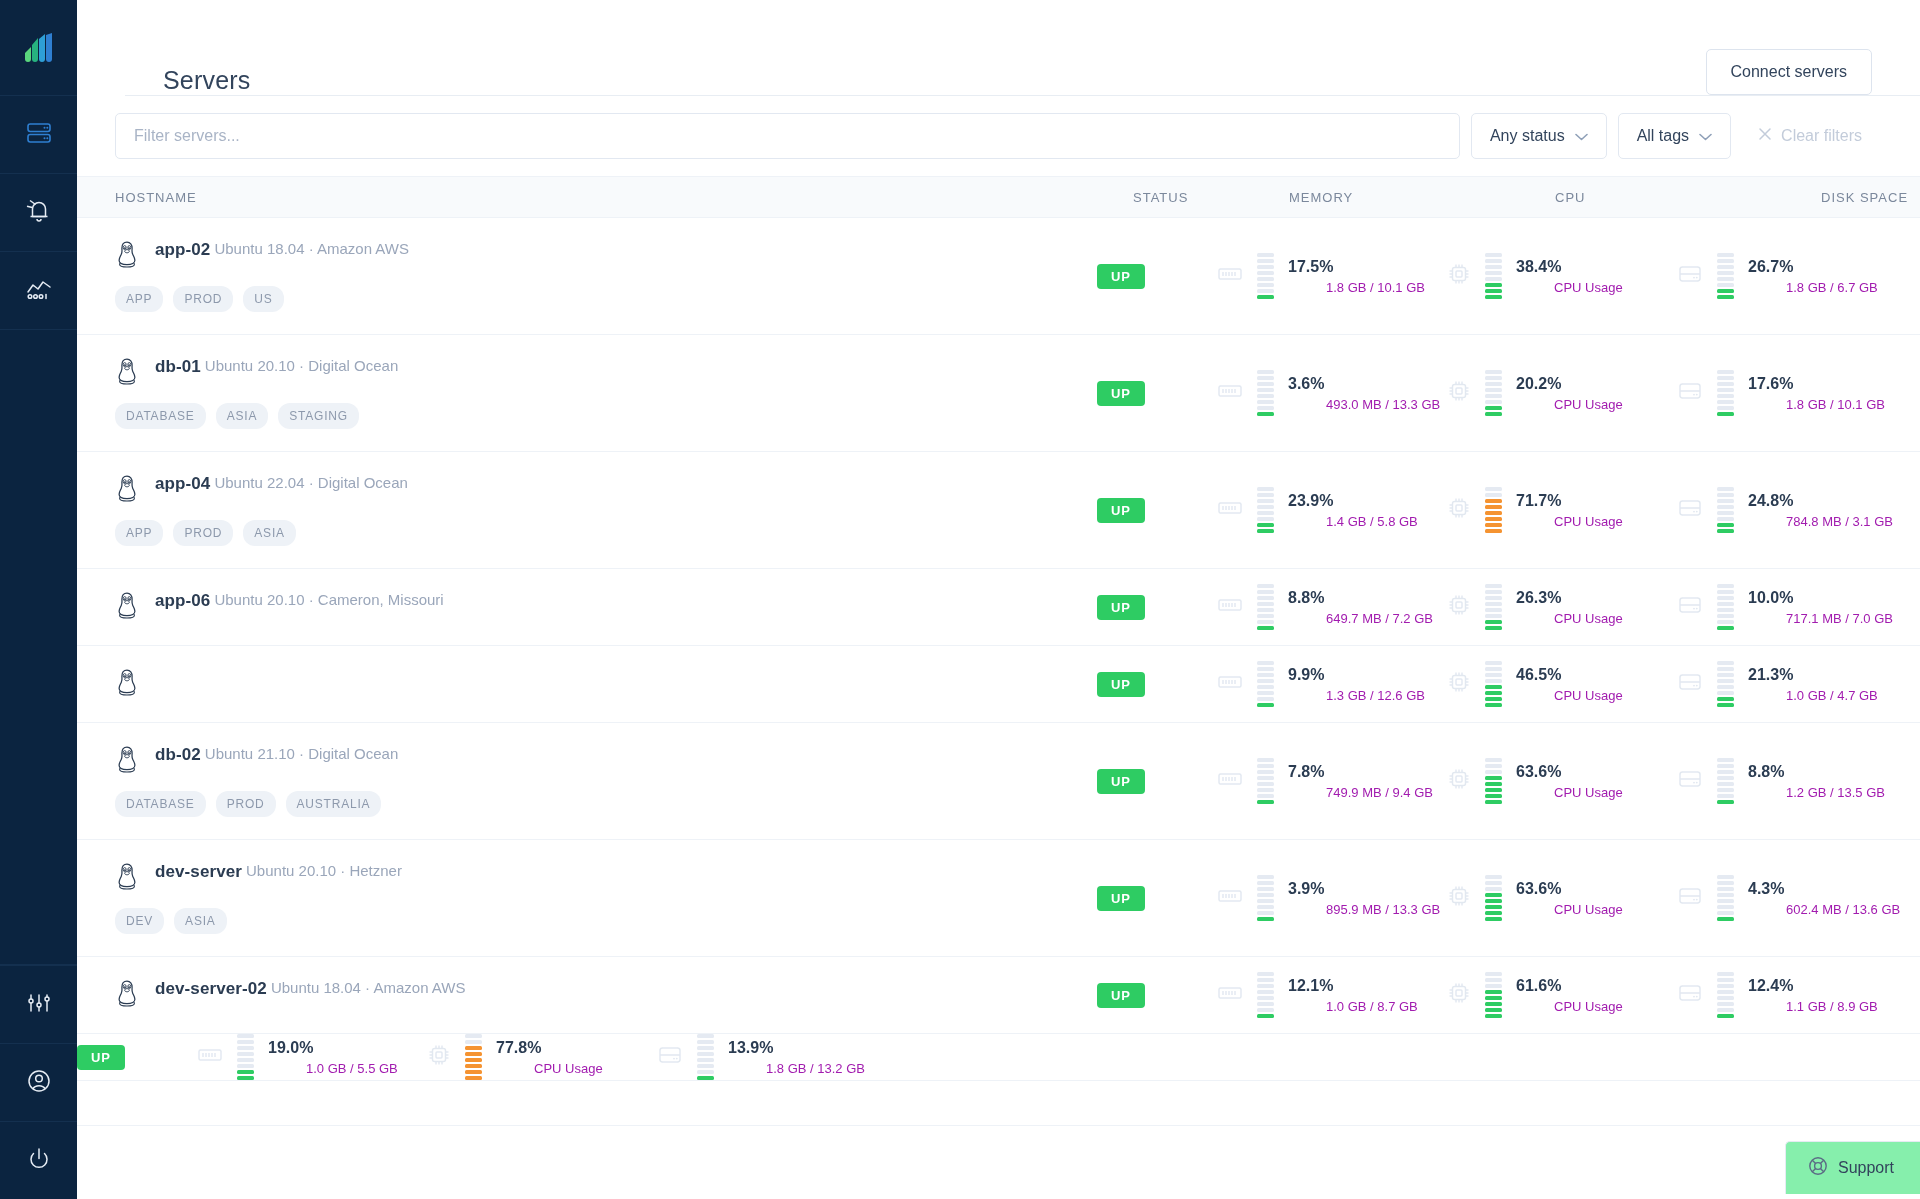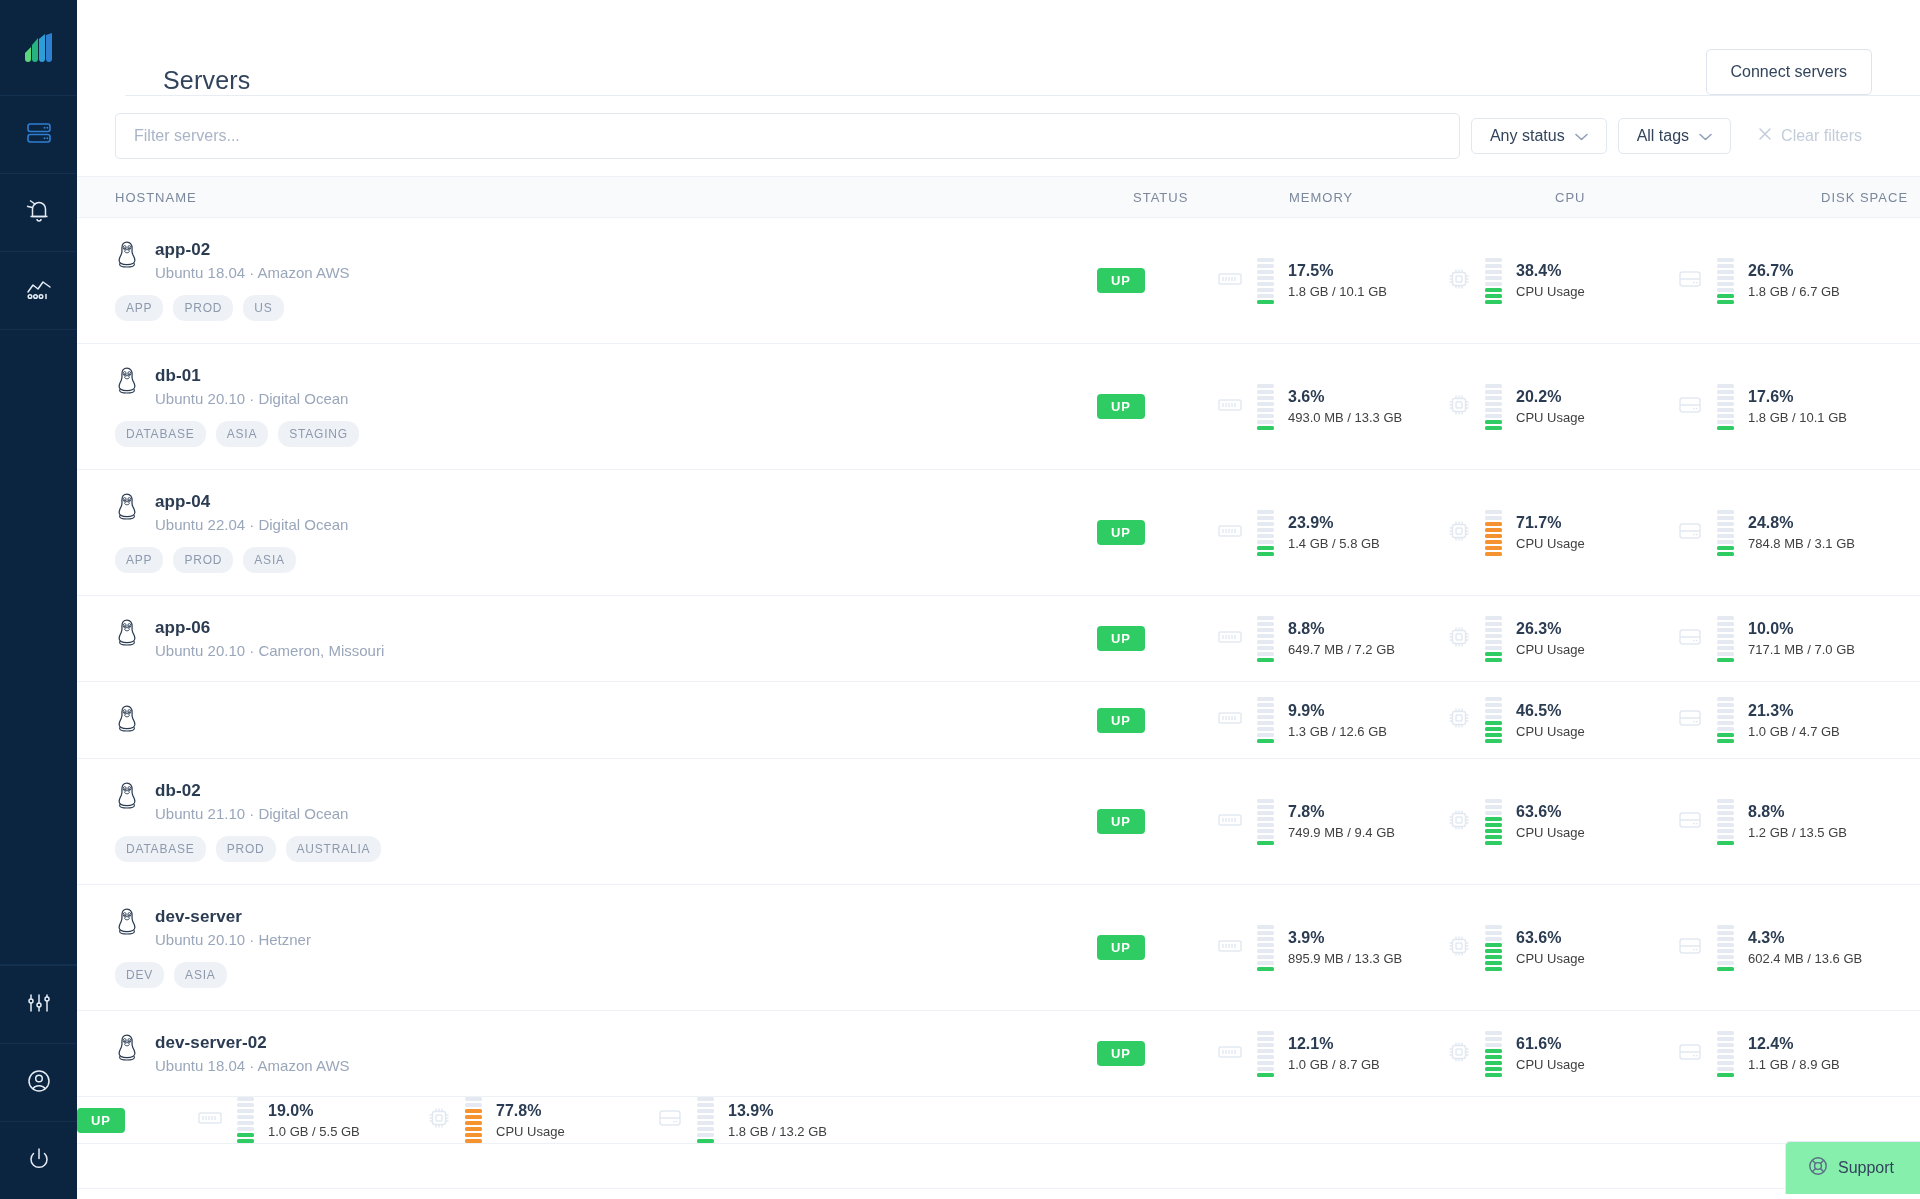--- a/index.html
+++ b/index.html
@@ -58,21 +58,21 @@
   }
   .filter-input {
     flex: 1 1 auto; height: 46px;
     border: 1px solid #e2e8f1; border-radius: 5px;
     padding: 0 18px; font-size: 16px; color: #32445c;
     font-family: "Liberation Sans", sans-serif; background:#fff;
     outline: none;
   }
   .filter-input::placeholder { color: #a9b4c6; }
   .dropdown {
-    height: 36px; border: 1px solid #e2e8f1; border-radius: 5px;
+    height: 46px; border: 1px solid #e2e8f1; border-radius: 5px;
     background: #fff; display: flex; align-items: center; gap: 10px;
     padding: 0 18px; font-size: 16px; color: #32445c; cursor: pointer;
     white-space: nowrap;
   }
   .chev { display:block; }
   .clear-filters {
     display: flex; align-items: center; gap: 9px;
     color: #c3ccda; font-size: 16px; padding: 0 10px 0 16px;
     cursor: pointer; white-space: nowrap;
   }
@@ -104,21 +104,21 @@
   .thead .c-status, .thead .c-mem, .thead .c-cpu, .thead .c-disk, .thead .c-menu {
     display: flex; align-items: center;
   }
 
   .row .c-status, .row .c-mem, .row .c-cpu, .row .c-disk, .row .c-menu {
     display: flex; align-items: center;
   }
 
   
   .host-main { display: flex; align-items: flex-start; gap: 16px; }
-  .host-text { display: flex; flex-direction: column; gap: 4px; }
+  .host-text { display: flex; flex-direction: row; gap: 4px; }
   .host-name { font-size: 17px; color: #2b3c52; font-weight: 700; letter-spacing:.1px;}
   .host-sub  { font-size: 15px; color: #9aa6ba; }
   .tags { display: flex; gap: 10px; margin-top: 14px; margin-left: 0px; }
   .tag {
     background: #eef2f7; color: #8d99ac; border-radius: 12px;
     font-size: 12px; letter-spacing: .8px; padding: 6px 11px;
     cursor: pointer;
   }
 
   
@@ -130,21 +130,21 @@
 
   
   .metric { display: flex; align-items: center; gap: 14px; }
   .m-icon { flex: 0 0 auto; opacity: .9; }
   .gauge { display: flex; flex-direction: column-reverse; gap: 2px; flex: 0 0 auto; }
   .seg { width: 17px; height: 4px; border-radius: 1.5px; background: #e5eaf2; }
   .seg.on-green  { background: #2ecc63; }
   .seg.on-orange { background: #f59331; }
   .m-text { display: flex; flex-direction: column; gap: 4px; }
   .m-pct { font-size: 16px; color: #2b3c52; font-weight: 700; }
-  .m-sub { font-size: 13px; color: #404040; }
+  .m-sub { font-size: 13px; color: #a21caf; margin-left: 38px; }
 
   .kebab { display:flex; flex-direction:column; gap:3px; align-items:center; cursor:pointer; padding-left: 52px;}
 
   
   .support {
     position: absolute; right: 0px; bottom: 5px;
     display: flex; align-items: center; gap: 10px;
     background: #86efac; border: 1px solid #e6ebf3;
     border-right: none; border-bottom: none;
     border-radius: 5px 0 0 0;

